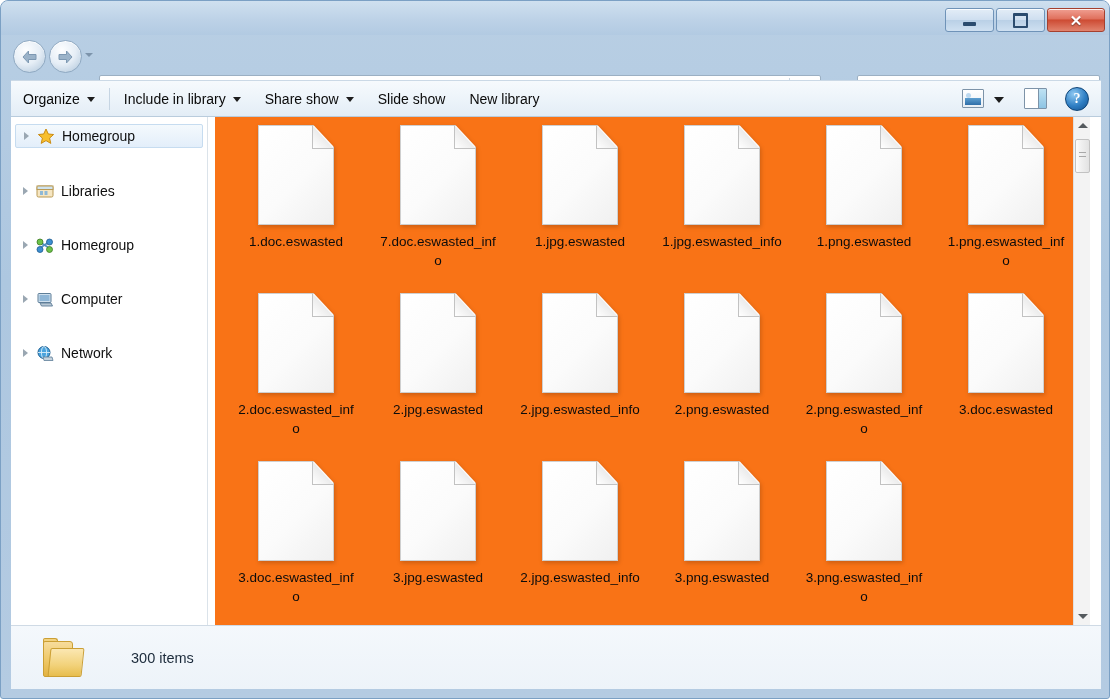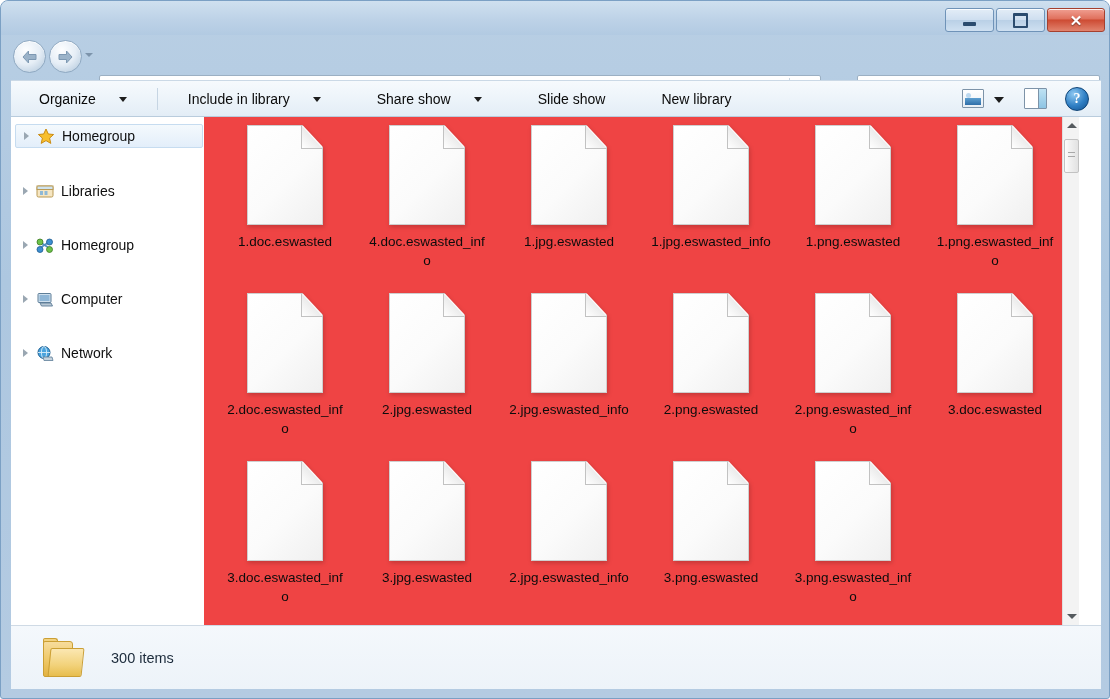--- a/index.html
+++ b/index.html
@@ -162,23 +162,23 @@
   #cmdbar {
     position: absolute; left: 10px; top: 79px;
     width: 1090px; height: 37px;
     background: linear-gradient(to bottom, #f6fafd 0%, #edf4fa 50%, #e3edf6 100%);
     border-top: 1px solid #cbd9e6;
     border-bottom: 1px solid #b9ccdd;
     box-sizing: border-box;
     display: flex; align-items: center;
   }
   .cmd {
-    display: flex; align-items: center; gap: 23px;
+    display: flex; align-items: center; gap: 7px;
     height: 100%;
-    padding: 0 28px;
+    padding: 0 12px;
     font-size: 14px; color: #0a0a0a;
     white-space: nowrap;
   }
   .cmd .caret {
     width: 0; height: 0;
     border-left: 4px solid transparent;
     border-right: 4px solid transparent;
     border-top: 5px solid #1d1d1d;
     margin-top: 2px;
   }
@@ -266,23 +266,23 @@
     border-top: 4px solid transparent;
     border-bottom: 4px solid transparent;
     border-left: 5px solid #9aa7b2;
     margin-right: 8px;
   }
   .nav-ico { width: 18px; height: 17px; flex: none; margin-right: 7px; position: relative; }
   .nav-label { white-space: nowrap; }
 
   
   #content {
-    position: absolute; left: 193px; top: 0;
+    position: absolute; left: 204px; top: 0;
     width: 875px; height: 508px;
-    background: #ef4444;
+    background: #f97316;
     overflow: hidden;
     text-decoration: underline;
   }
   #grid {
     position: absolute; left: 0; top: 0;
     width: 875px;
     display: flex; flex-wrap: wrap;
     padding: 8px 0 0 10px;
     box-sizing: border-box;
   }
@@ -363,21 +363,21 @@
     background: repeating-linear-gradient(to bottom, #a8a8a8 0 1px, transparent 1px 4px);
   }
 
   
   #statusbar {
     position: absolute; left: 10px; top: 624px;
     width: 1090px; height: 64px;
     background: linear-gradient(to bottom, #f4f8fc 0%, #edf3f9 100%);
     border-top: 1px solid #cfdae5;
     box-sizing: border-box;
-    display: flex; align-items: center;
+    display: flex; align-items: center; gap: 20px;
   }
   .status-folder {
     position: relative; width: 46px; height: 40px; margin-left: 26px; flex: none;
   }
   .status-folder .back {
     position: absolute; left: 6px; top: 3px;
     width: 28px; height: 34px;
     background: linear-gradient(to bottom, #f7dc9c 0%, #eec766 55%, #e3b342 100%);
     border: 1px solid #cb9f34;
     border-radius: 2px 3px 2px 2px;
@@ -568,21 +568,21 @@
               <div class="page"></div>
               <div class="fold"></div>
             </div>
             <div class="file-label">1.doc.eswasted</div>
           </div>
           <div class="file">
             <div class="doc-icon">
               <div class="page"></div>
               <div class="fold"></div>
             </div>
-            <div class="file-label">4.doc.eswasted_info</div>
+            <div class="file-label">7.doc.eswasted_info</div>
           </div>
           <div class="file">
             <div class="doc-icon">
               <div class="page"></div>
               <div class="fold"></div>
             </div>
             <div class="file-label">1.jpg.eswasted</div>
           </div>
           <div class="file">
             <div class="doc-icon">

